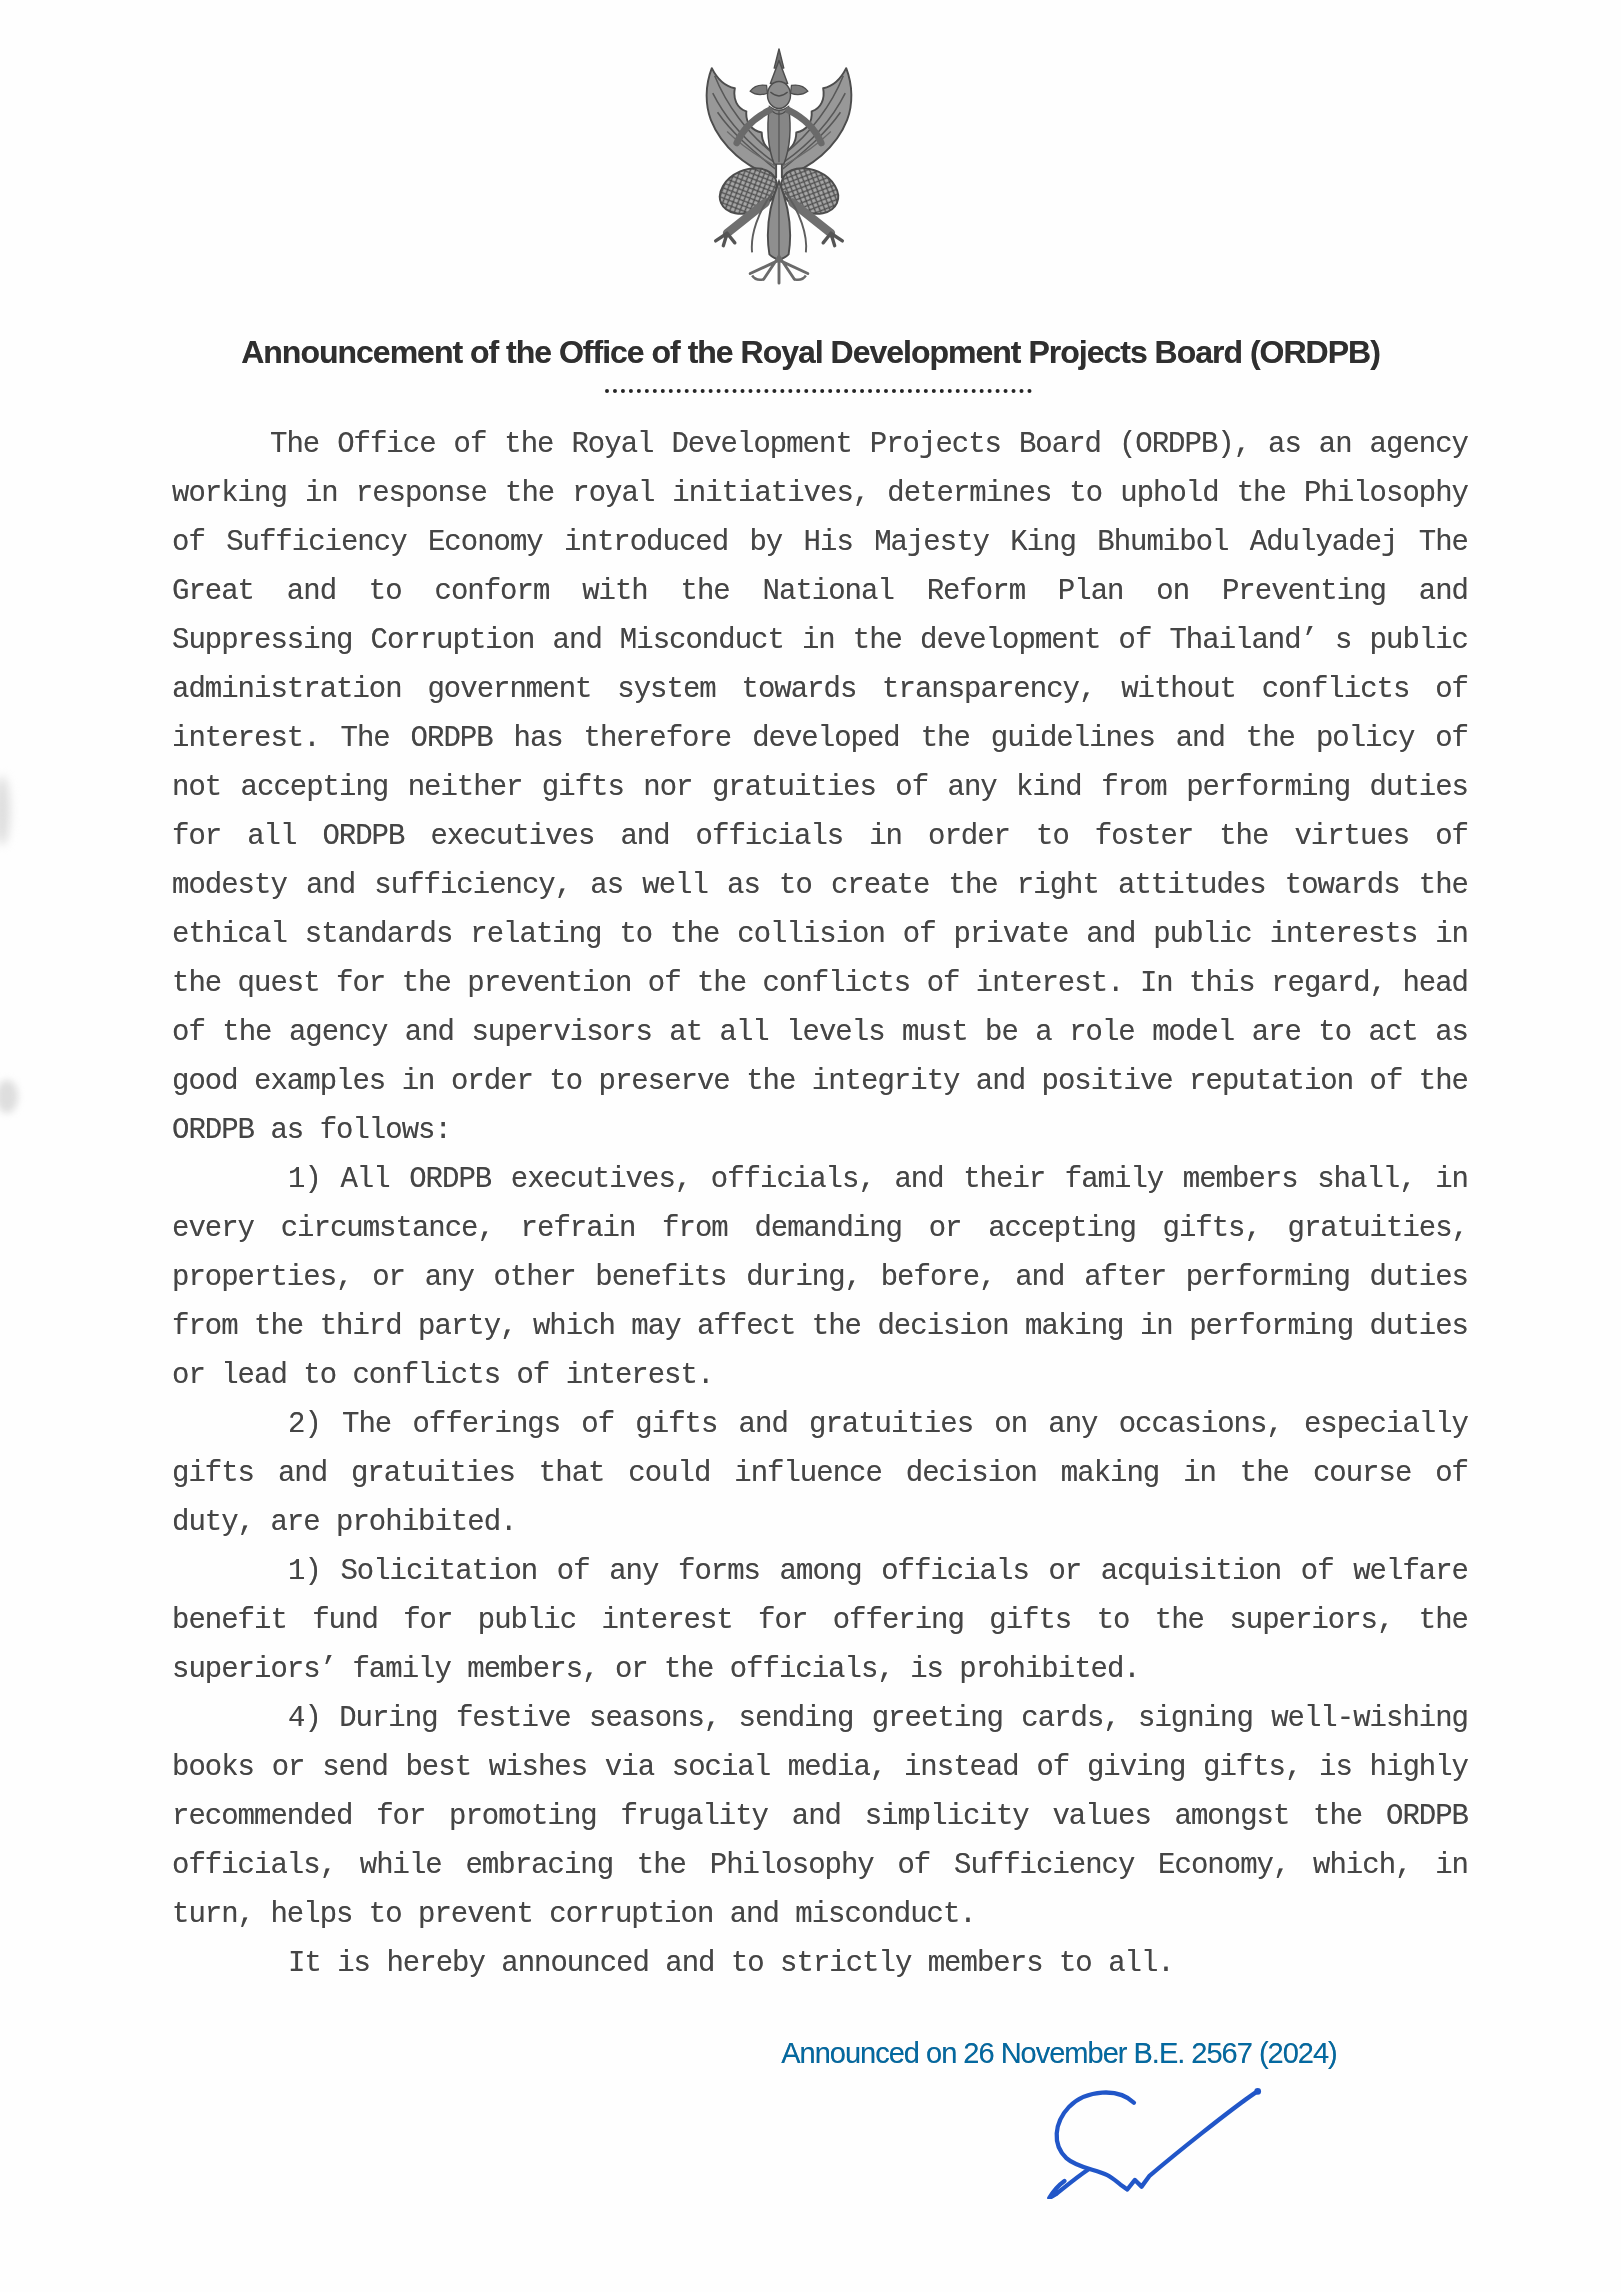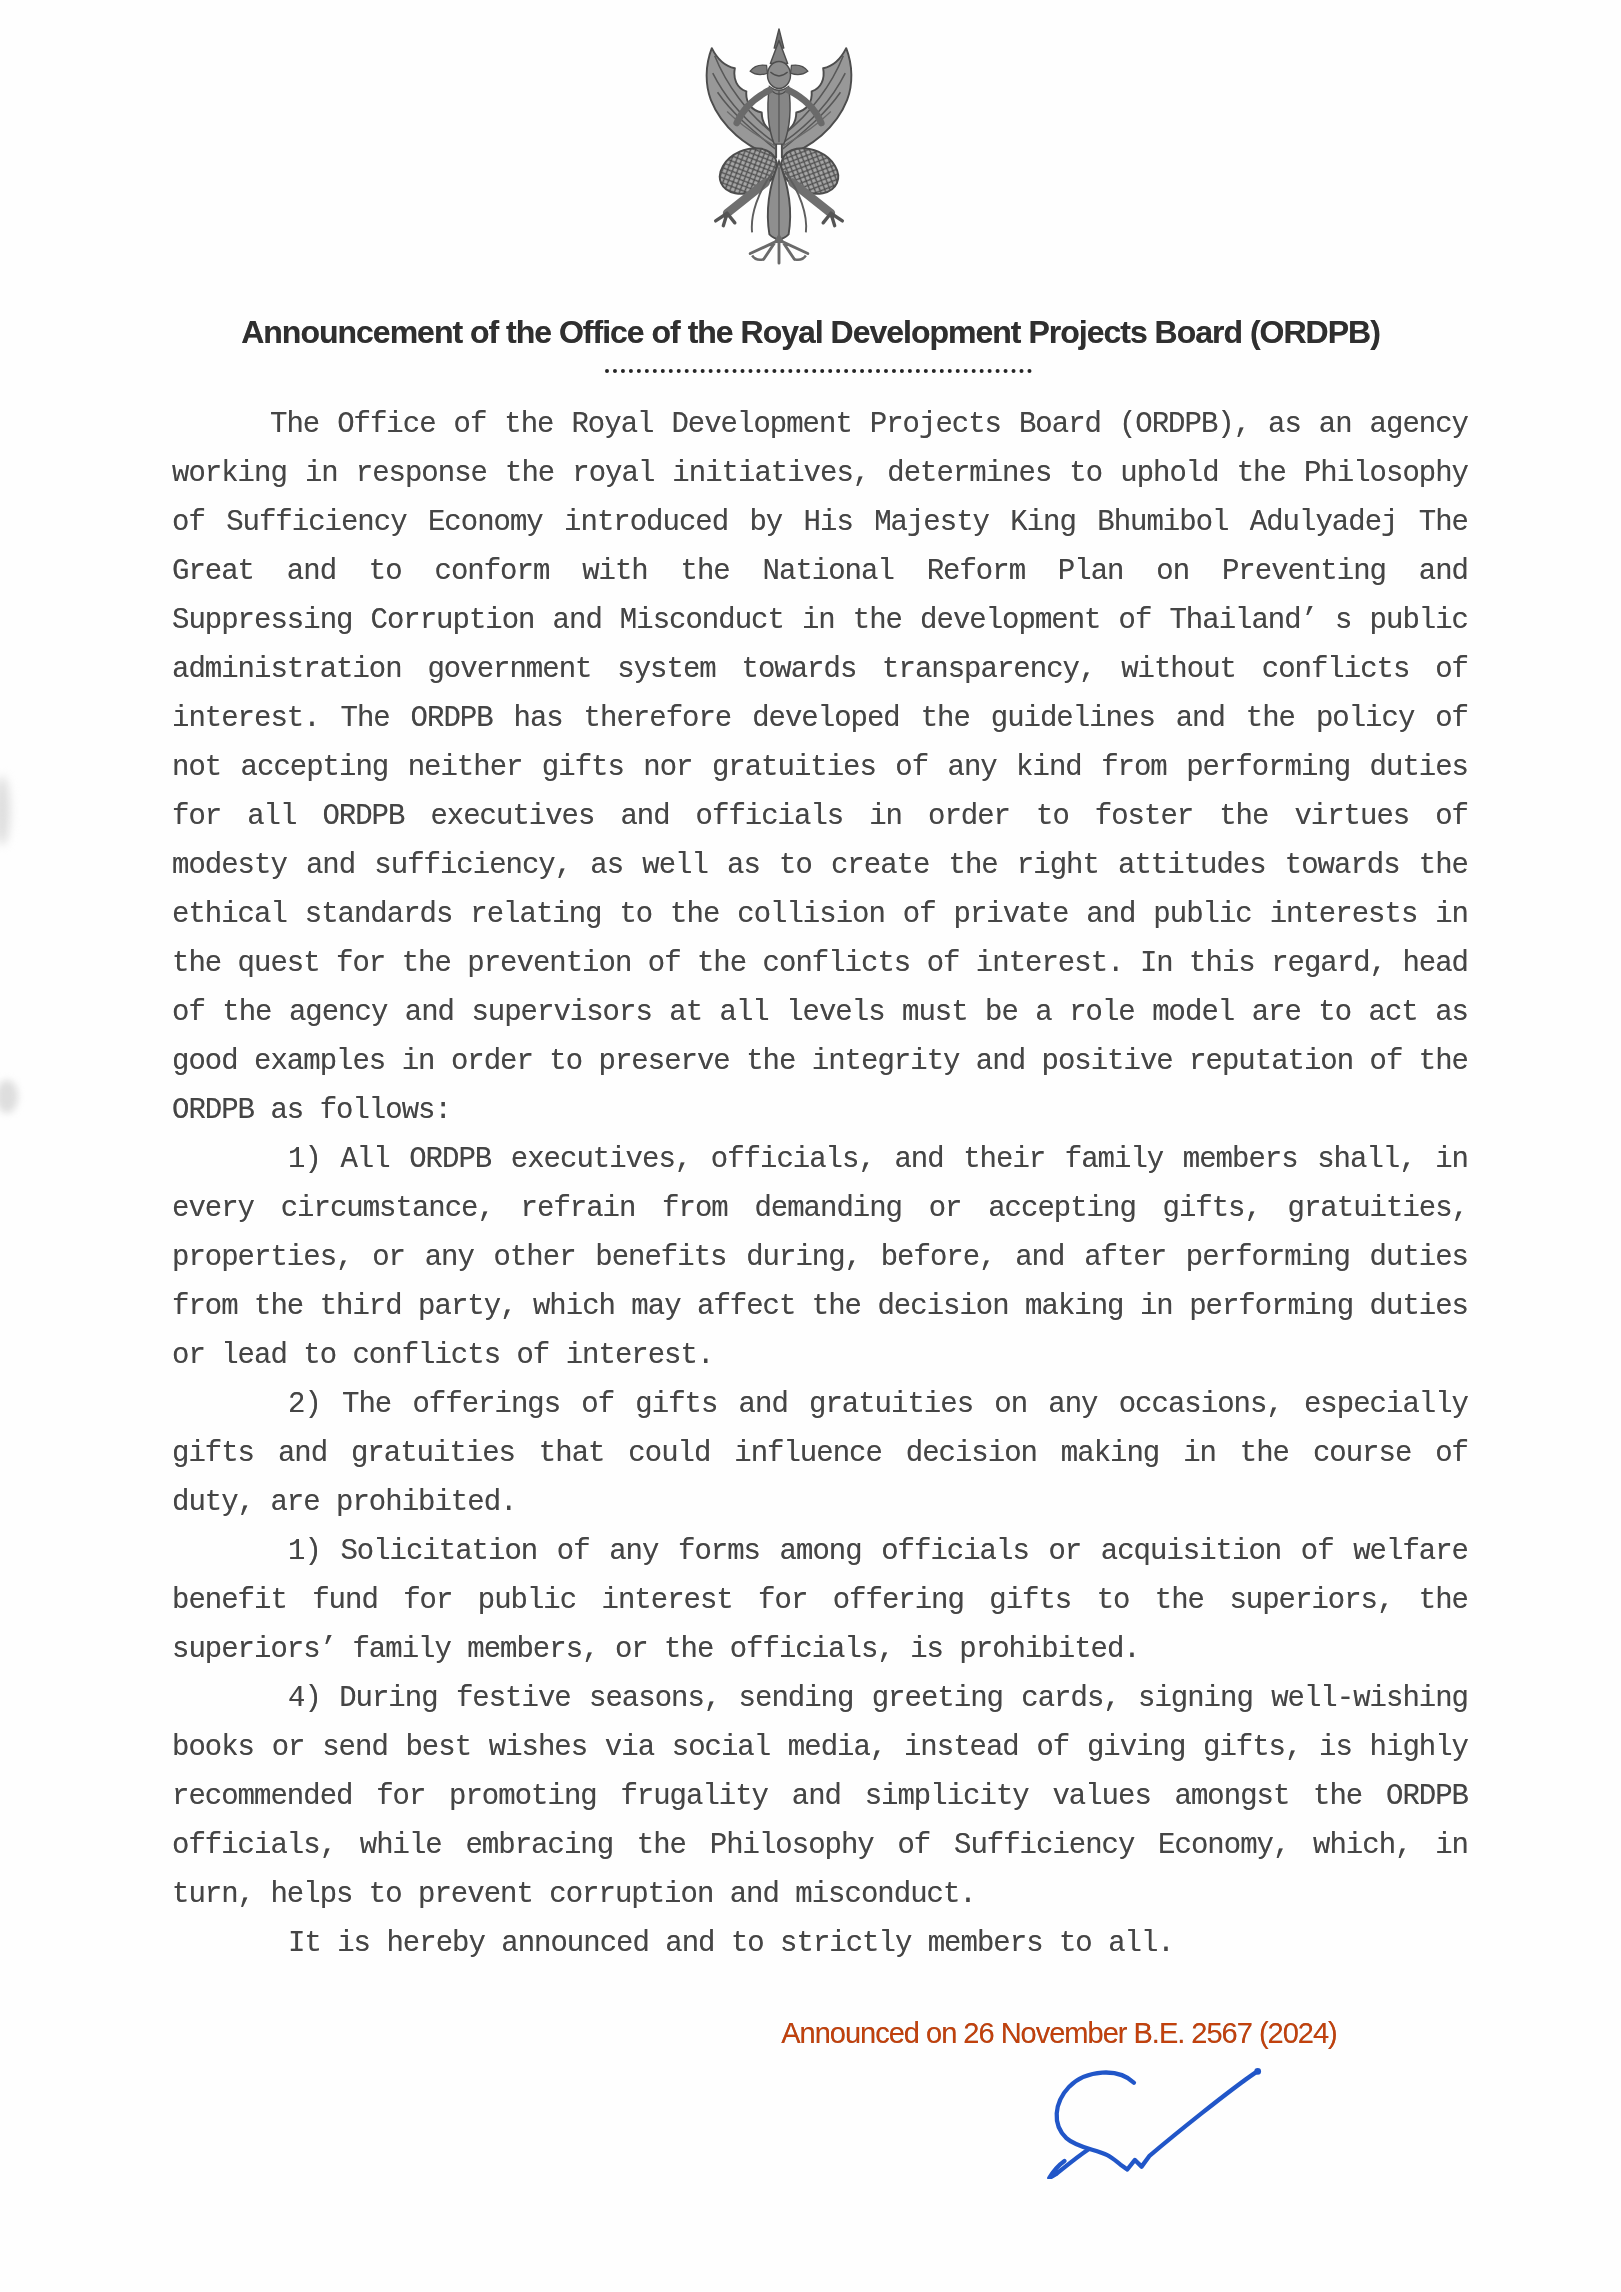--- a/index.html
+++ b/index.html
@@ -1,21 +1,21 @@
 <!DOCTYPE html>
 <html><head>
 <meta charset="utf-8">
 <style>
   html,body{margin:0;padding:0;background:#9a9a9a;}
   .page{
     position:relative;
     width:1621px;height:2293px;
     background:#fefefe;
     box-sizing:border-box;
-    padding-top:27px;
+    padding-top:47px;
     overflow:hidden;
     font-family:"Liberation Sans",sans-serif;
     color:#464646;
   }
   .emblem{display:block;margin-left:683px;width:192px;height:240px;}
   .title-block{
     margin-top:41px;
     text-align:center;
     font-weight:bold;
     font-size:32px;
@@ -42,21 +42,21 @@
   p.intro{text-indent:98px;}
   p.item{text-indent:116px;}
   p.closing{text-indent:116px;text-align:left;}
   .sig-block{
     margin:41px 0 0 667px;
     width:784px;
     text-align:center;
     font-size:29px;
     line-height:49px;
     letter-spacing:-1px;
-    color:#c2410c;
+    color:#0369a1;
     text-shadow:0 0 0.6px rgba(70,70,70,.55);
   }
   .signature-svg{display:block;margin:2px 0 0 351px;width:250px;height:119px;}
   .sig-name{margin-top:11.8px;}
   .smudge{position:absolute;background:#dedede;border-radius:50%;}
   .smudge.a{left:-5.9px;top:776px;width:15.7px;height:69px;filter:blur(4.9px);}
   .smudge.b{left:-3.9px;top:1080px;width:21.6px;height:33px;filter:blur(3.9px);}
 </style>
 </head>
 <body>

